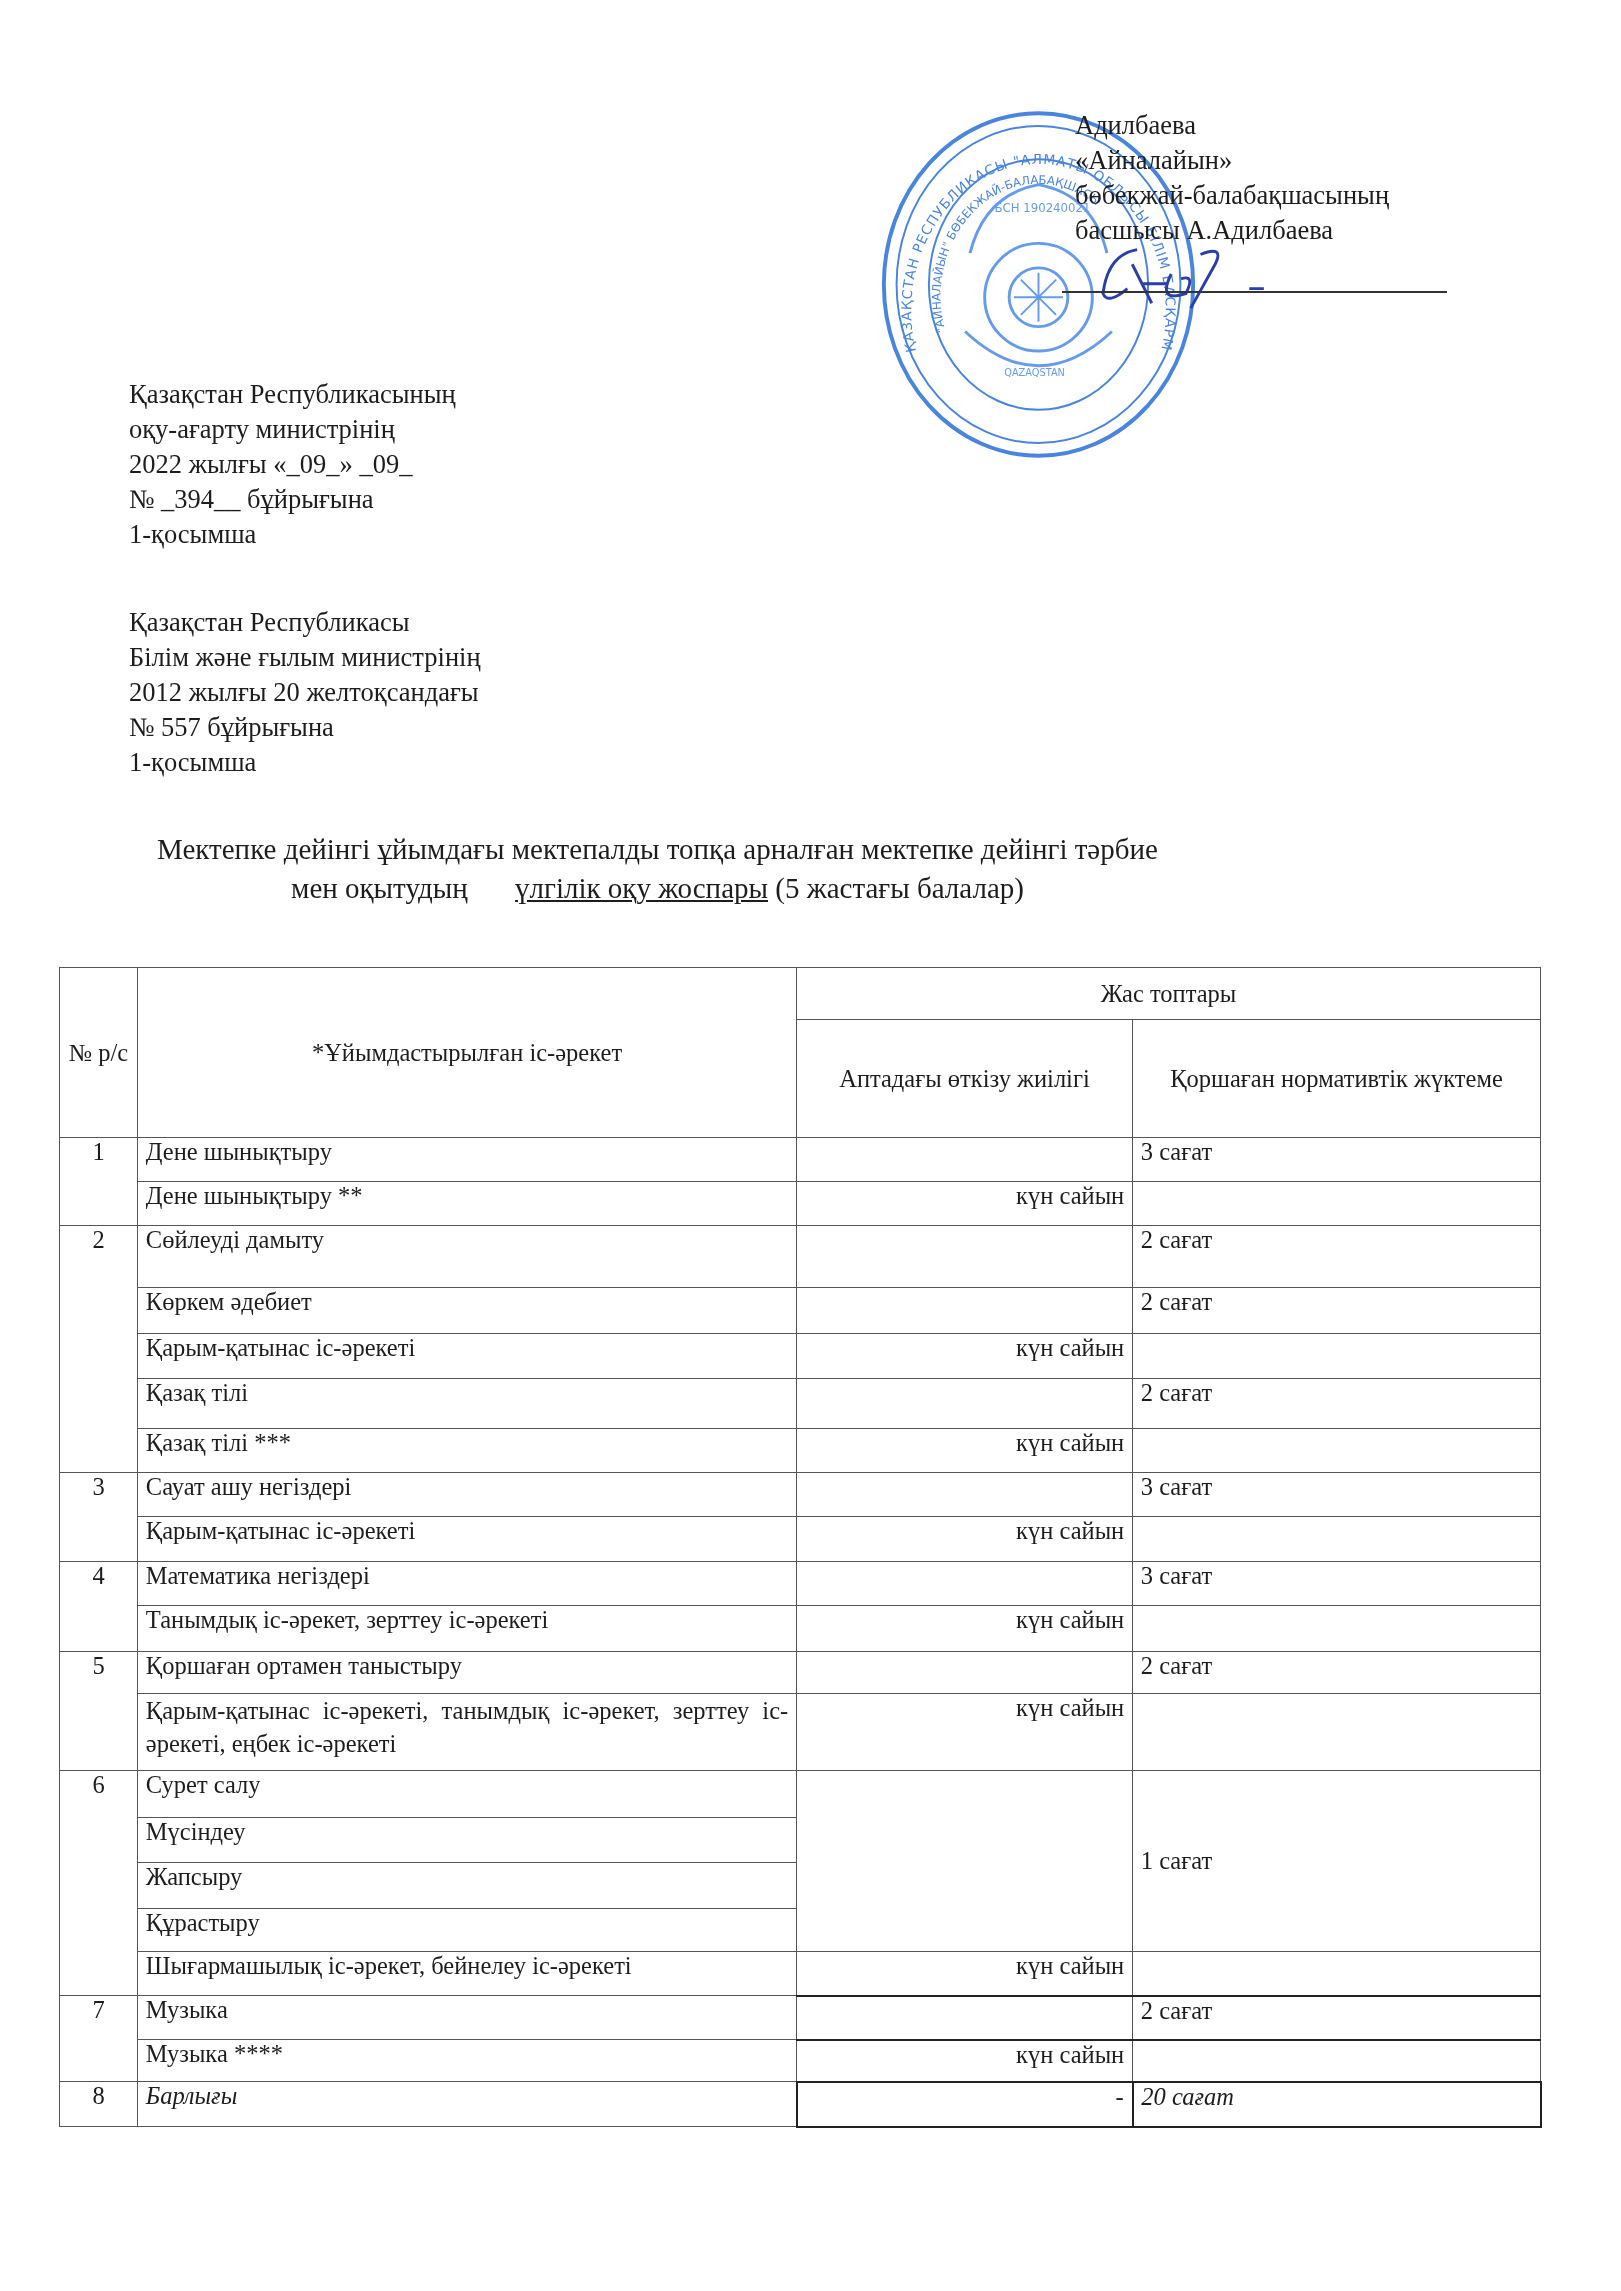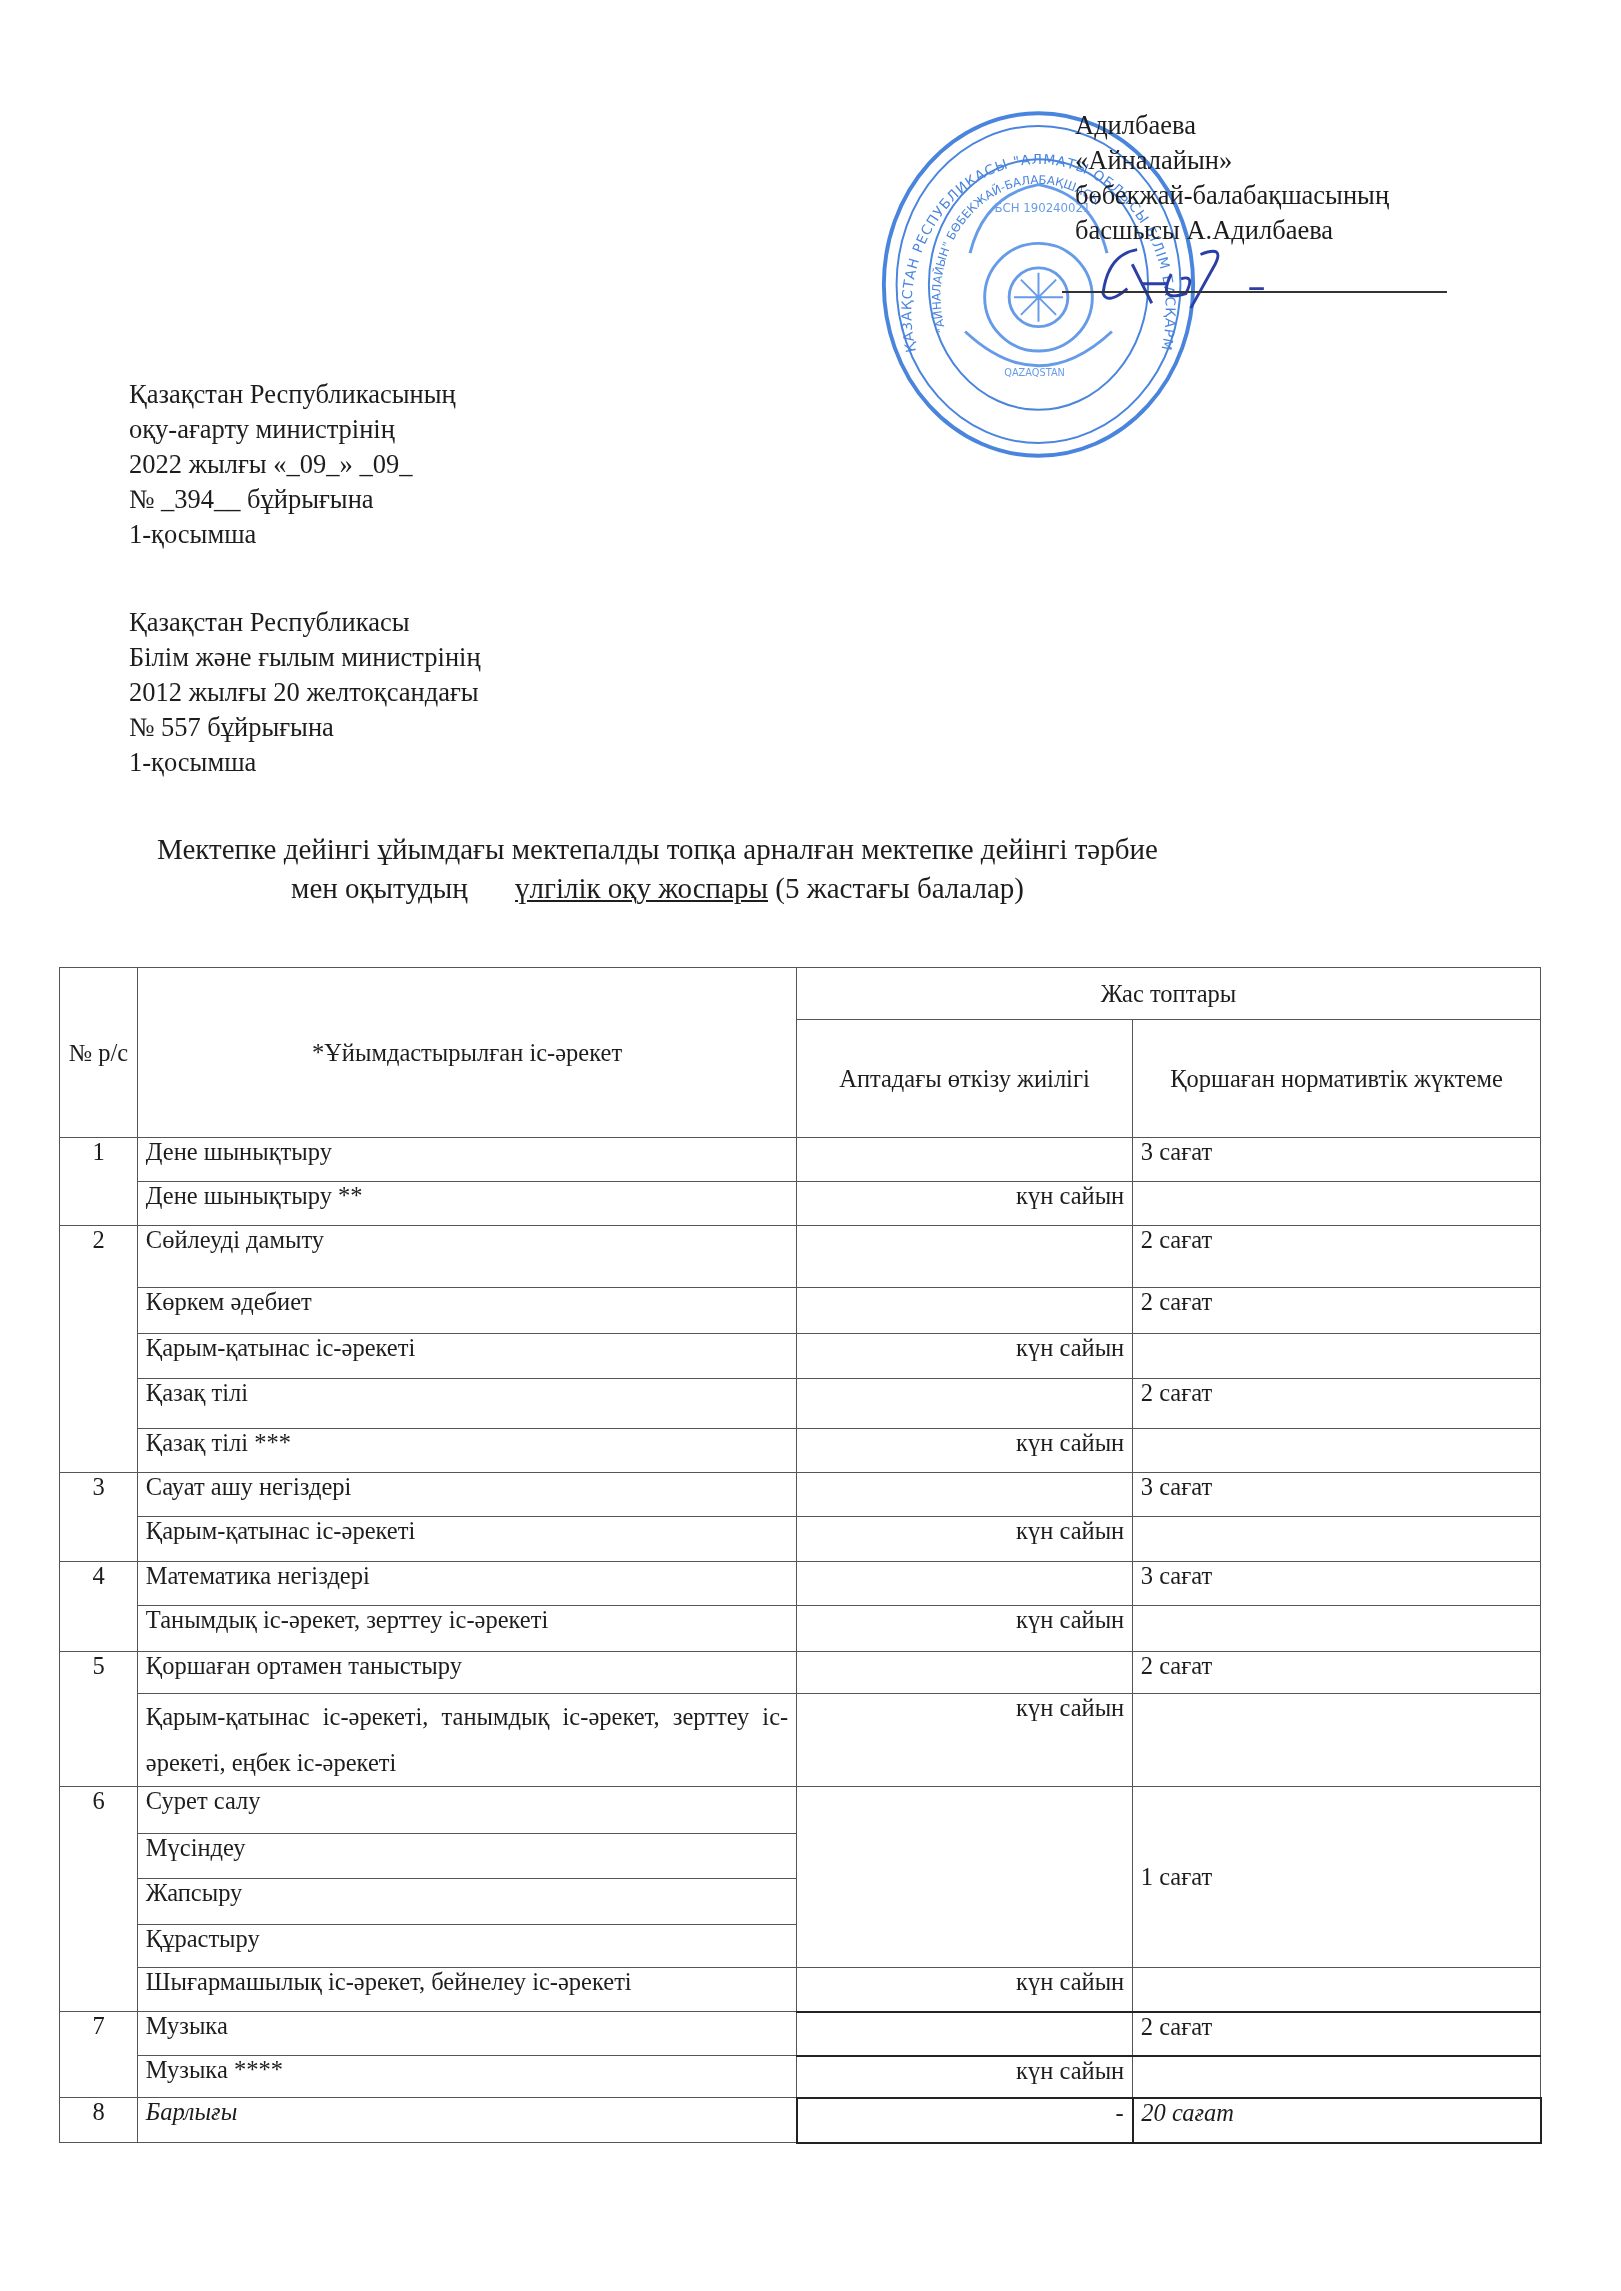--- a/index.html
+++ b/index.html
@@ -18,21 +18,21 @@
   .title u { text-decoration: underline; margin-left: 40px; }
   table.plan { position: absolute; left: 59px; top: 967px; border-collapse: collapse;
                width: 1481px; table-layout: fixed; font-size: 24.5px; }
   table.plan td, table.plan th { border: 1.5px solid #555; padding: 0 7.8px; font-weight: normal;
                vertical-align: top; }
   th { text-align: center; vertical-align: middle !important; }
   td.num { text-align: center; padding-top: 5.9px; }
   td.act { text-align: left; padding-top: 9.8px; }
   td.freq { text-align: right; padding-top: 3.9px; }
   td.load { padding-top: 2px; }
-  td.just { text-align: justify; text-align-last: left; line-height: 46px; }
+  td.just { text-align: justify; text-align-last: left; line-height: 33px; }
   .bold-it { font-weight: bold; font-style: italic; }
   .thick-top { border-top: 2.9px solid #222 !important; }
   .thick-box { border: 2.9px solid #222 !important; }
 </style>
 </head>
 <body>
 
 <svg class="stamp" viewBox="0 0 330 365">
   <ellipse cx="165" cy="182" rx="158" ry="175" fill="none" stroke="#2a6fd8" stroke-width="4"></ellipse>
   <ellipse cx="165" cy="182" rx="145" ry="162" fill="none" stroke="#2a6fd8" stroke-width="2"></ellipse>

